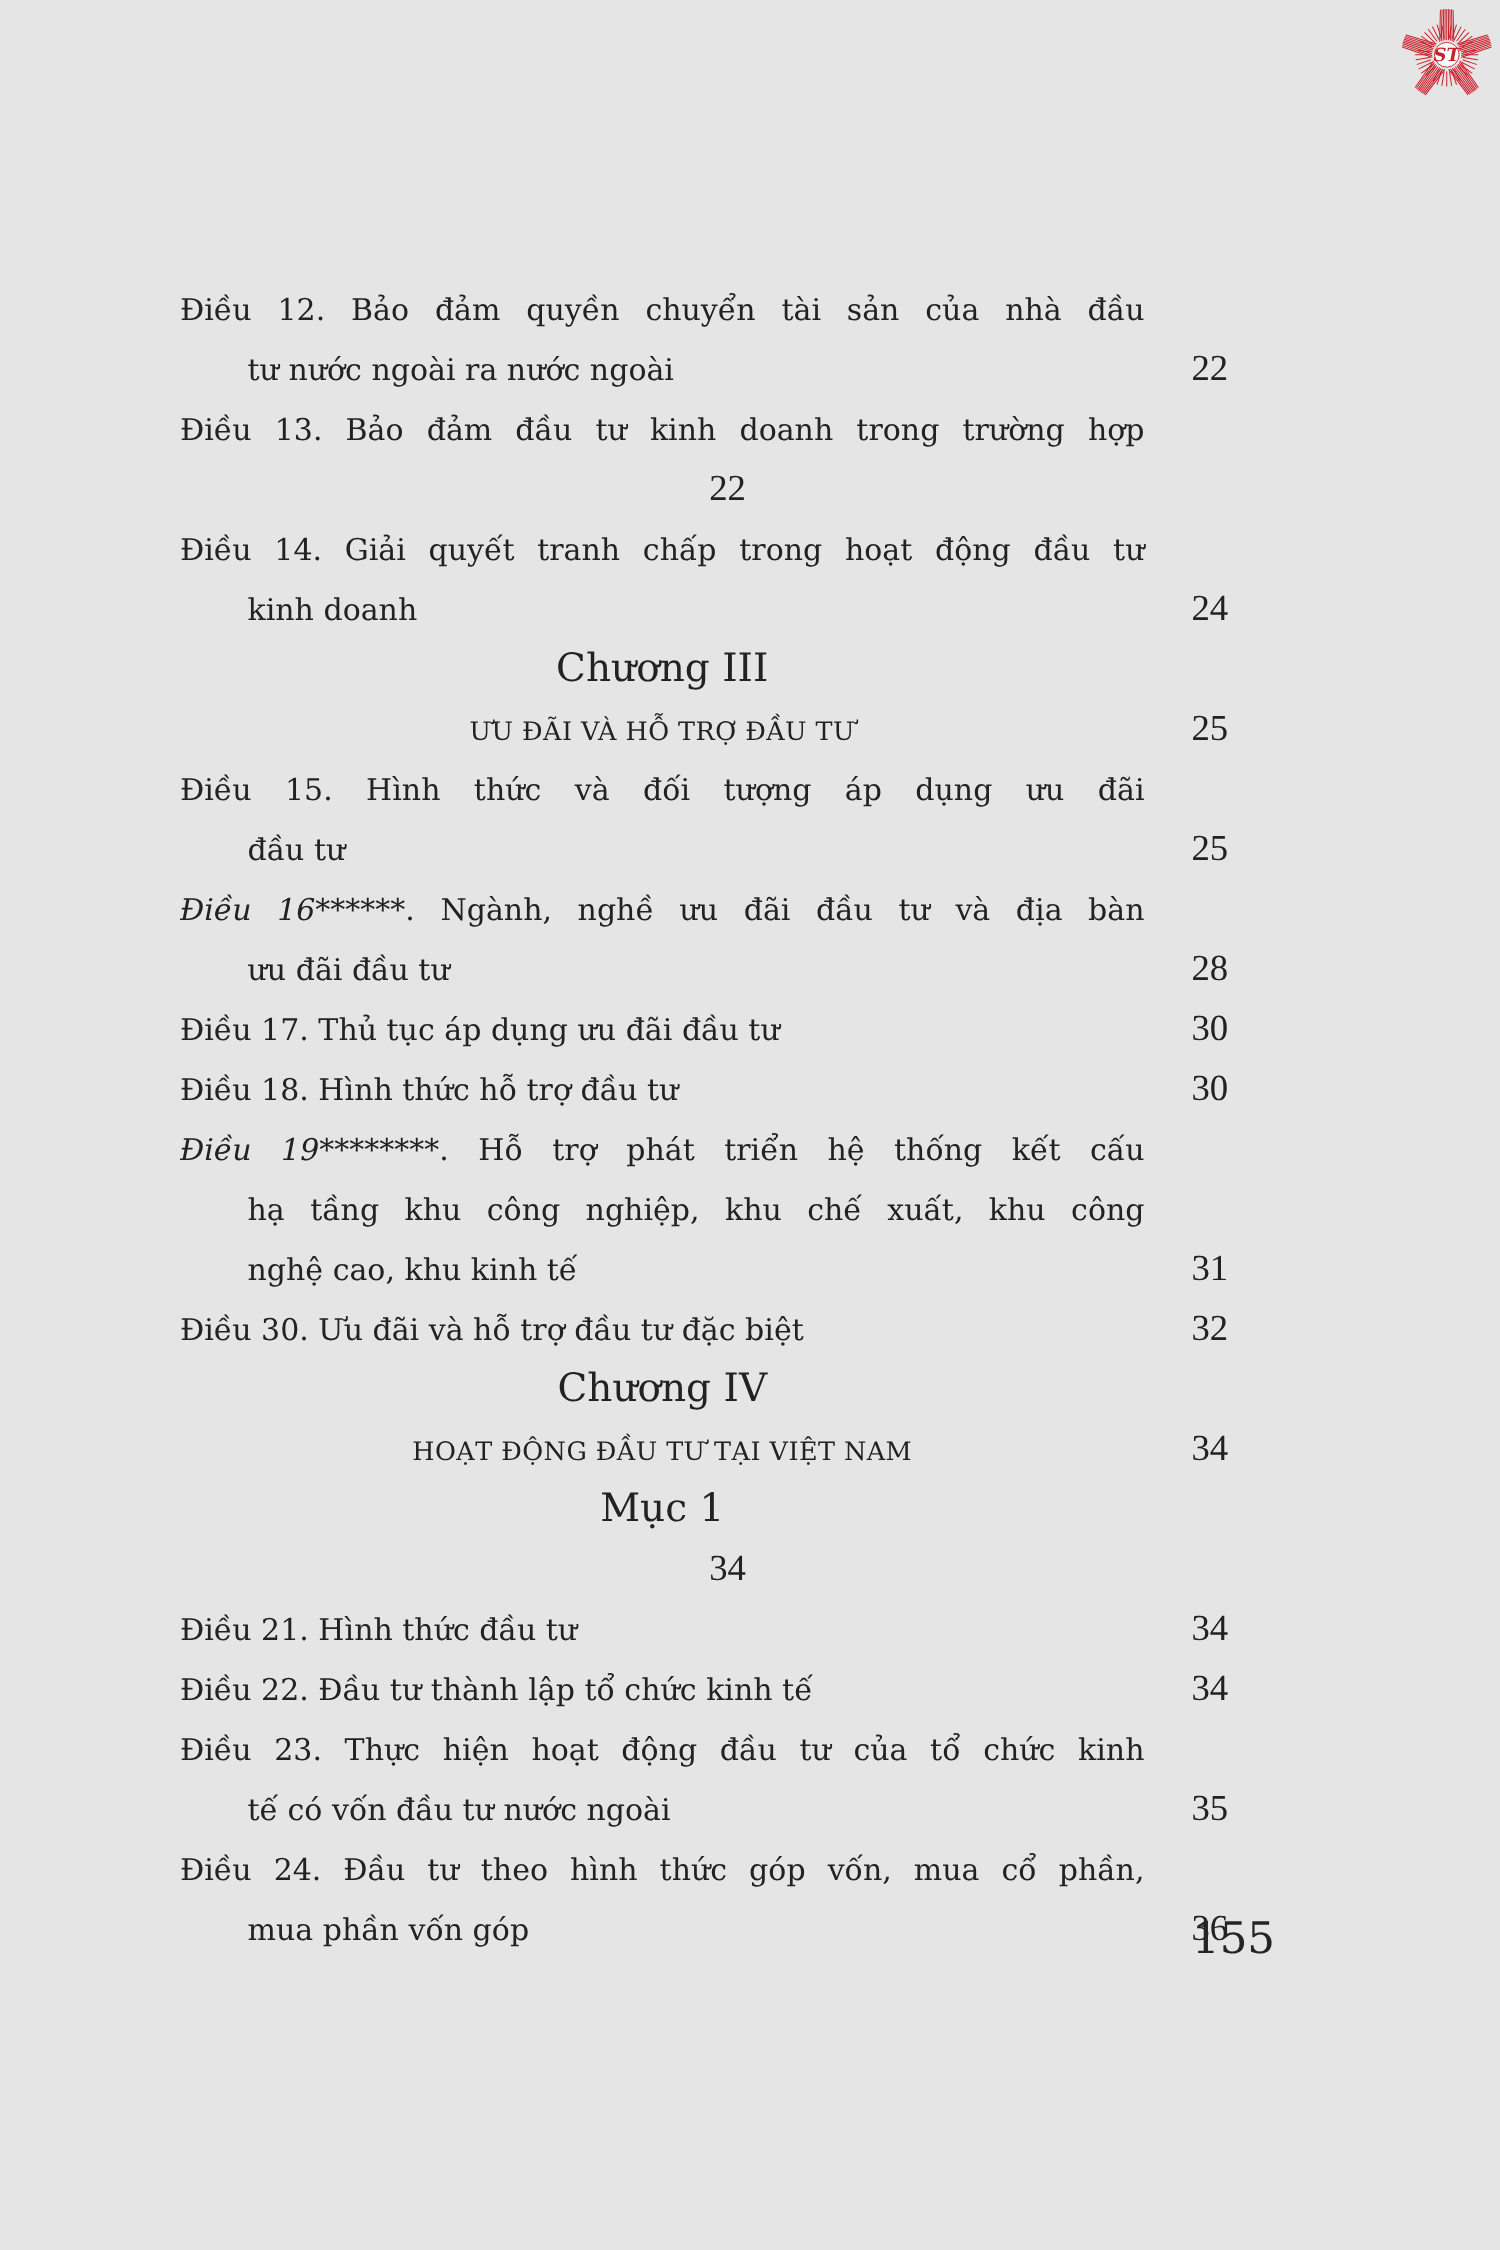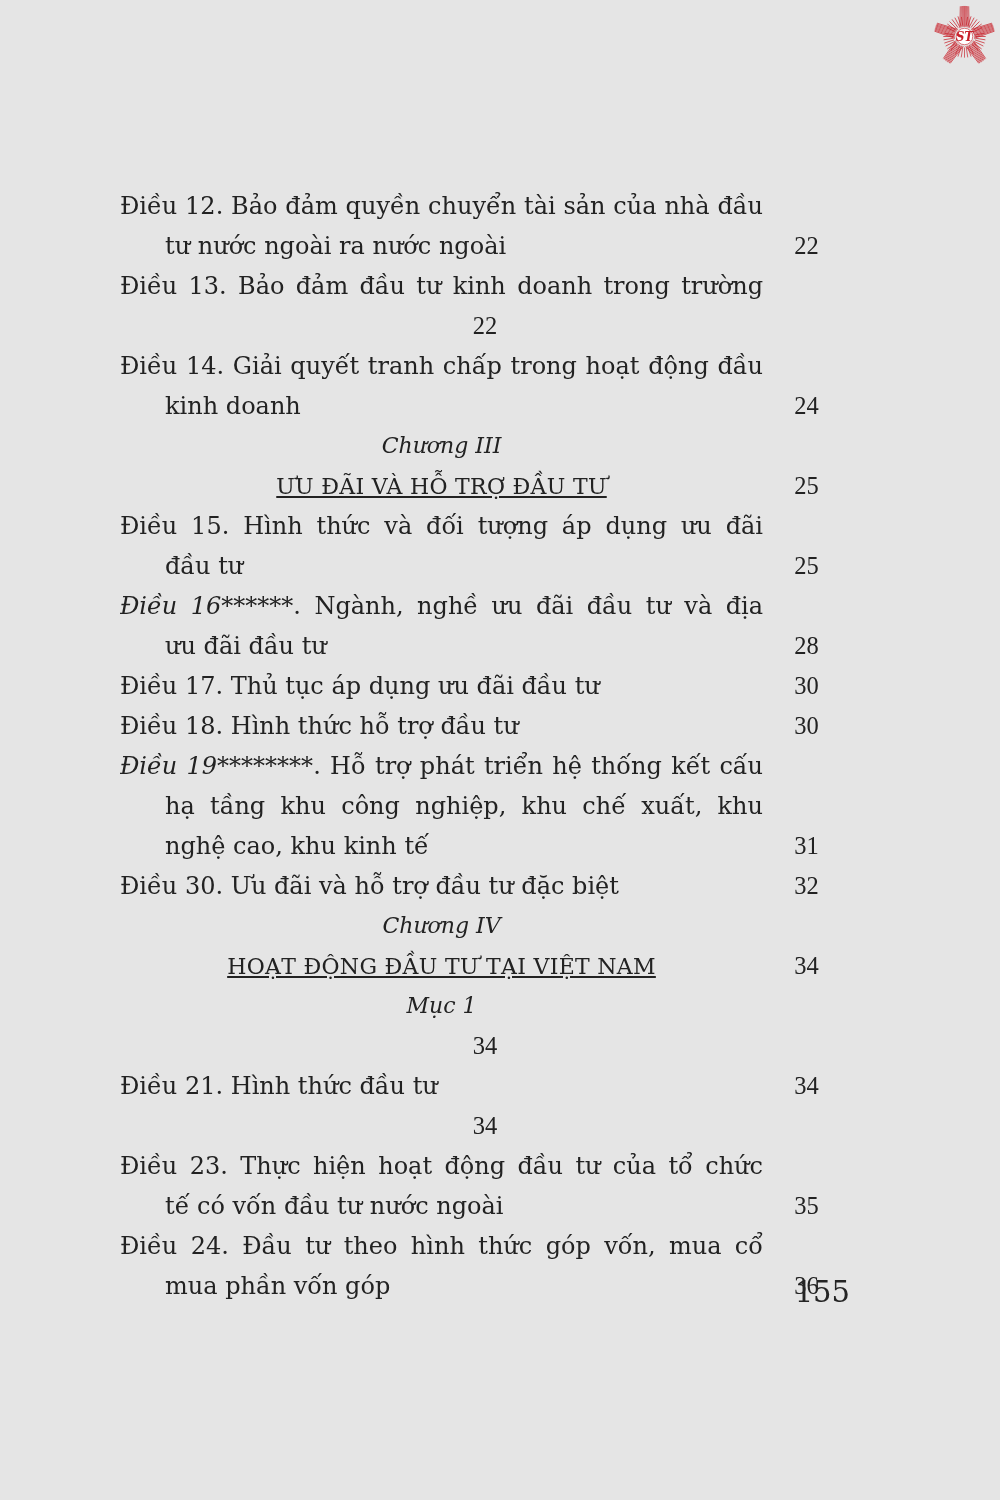--- a/index.html
+++ b/index.html
@@ -6,27 +6,27 @@
   .page{
     position:relative;width:1000px;height:1500px;background:#e5e5e5;
     font-family:"DejaVu Serif","Liberation Serif",serif;color:#222222;
     overflow:hidden;
   }
   .logo{position:absolute;top:3px;right:2px;width:67px;height:67px;}
   .toc{position:absolute;left:120px;top:186px;width:730px;}
   .row{display:flex;align-items:baseline;height:40px;overflow:hidden;}
   .t{
     flex:0 0 643px;width:643px;box-sizing:border-box;
-    font-size:24px;line-height:40px;white-space:nowrap;
+    font-size:20px;line-height:40px;white-space:nowrap;
   }
   .t.j{white-space:normal;text-align:justify;text-align-last:justify;}
   .t.cont{padding-left:45px;}
   .t.center{text-align:center;text-align-last:center;}
-  .t.italic{font-style:italic;font-size:22px;}
-  .t.caps{font-size:22px;letter-spacing:0.3px;text-decoration:underline;}
+  .t.italic{font-size:26px;}
+  .t.caps{font-size:17px;letter-spacing:0.3px;}
   .pg{flex:1 1 auto;text-align:center;font-size:24.5px;line-height:40px;font-family:Liberation Serif, serif;}
   .folio{
     position:absolute;top:1275px;right:150px;
     font-size:29px;line-height:34px;color:#242424;
   }
 </style>
 </head>
 <body>
 
 <div class="page">
@@ -143,20 +143,21 @@
         <span class="t center italic">Mục 1</span>
       </div>
       <div class="row">
         <span class="pg">34</span>
       </div>
       <div class="row">
         <span class="t">Điều 21. Hình thức đầu tư</span>
         <span class="pg">34</span>
       </div>
       <div class="row">
+        <span class="t">Điều 22. Đầu tư thành lập tổ chức kinh tế</span>
         <span class="pg">34</span>
       </div>
       <div class="row">
         <span class="t j">Điều 23. Thực hiện hoạt động đầu tư của tổ chức kinh</span>
       </div>
       <div class="row">
         <span class="t cont">tế có vốn đầu tư nước ngoài</span>
         <span class="pg">35</span>
       </div>
       <div class="row">

